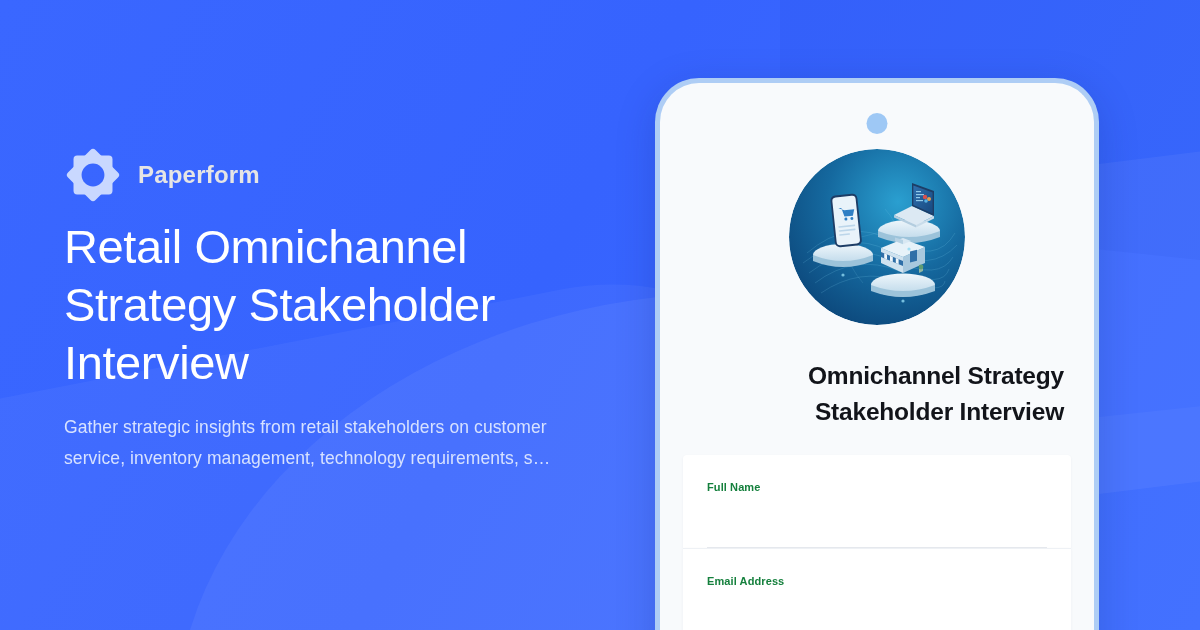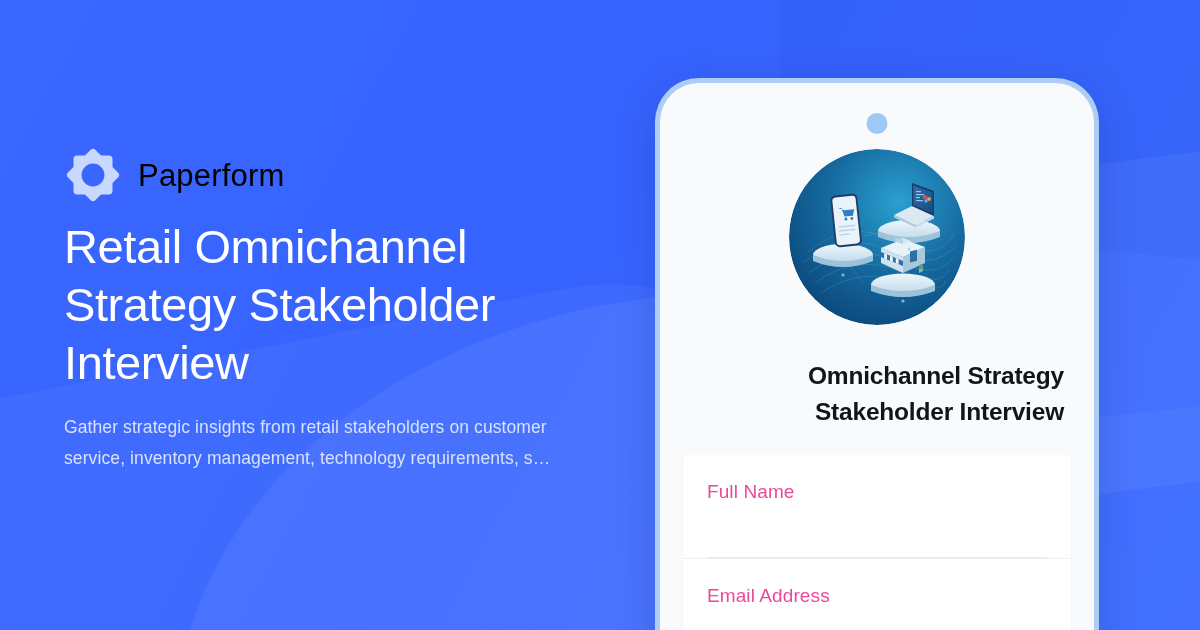--- a/index.html
+++ b/index.html
@@ -95,24 +95,24 @@
     top: 146px;
     left: 0;
     display: flex;
     align-items: center;
     gap: 16px;
   }
 
   .brand-mark { width: 58px; height: 58px; display: block; }
 
   .brand-word {
-    font-size: 31px;
-    font-weight: 400;
+    font-size: 24px;
+    font-weight: 700;
     letter-spacing: 0.2px;
-    color: #000000;
+    color: #e5e5e5;
     line-height: 1;
   }
 
   .headline {
     position: absolute;
     top: 218px;
     left: 0;
     width: 540px;
     font-size: 47px;
     font-weight: 400;
@@ -196,23 +196,23 @@
     padding: 26px 24px 0 24px;
     box-shadow: 0 1px 3px rgba(20, 40, 90, 0.05);
   }
 
   .field-card + .field-card {
     border-top: 1px solid #eef1f5;
     border-radius: 0;
   }
 
   .field-label {
-    font-size: 19px;
-    font-weight: 400;
-    color: #ec4899;
+    font-size: 11px;
+    font-weight: 700;
+    color: #15803d;
     letter-spacing: 0.1px;
     line-height: 1.2;
   }
 
   .field-input {
     height: 42px;
     border-bottom: 1px solid #e7eaef;
     margin-top: 12px;
   }
 

